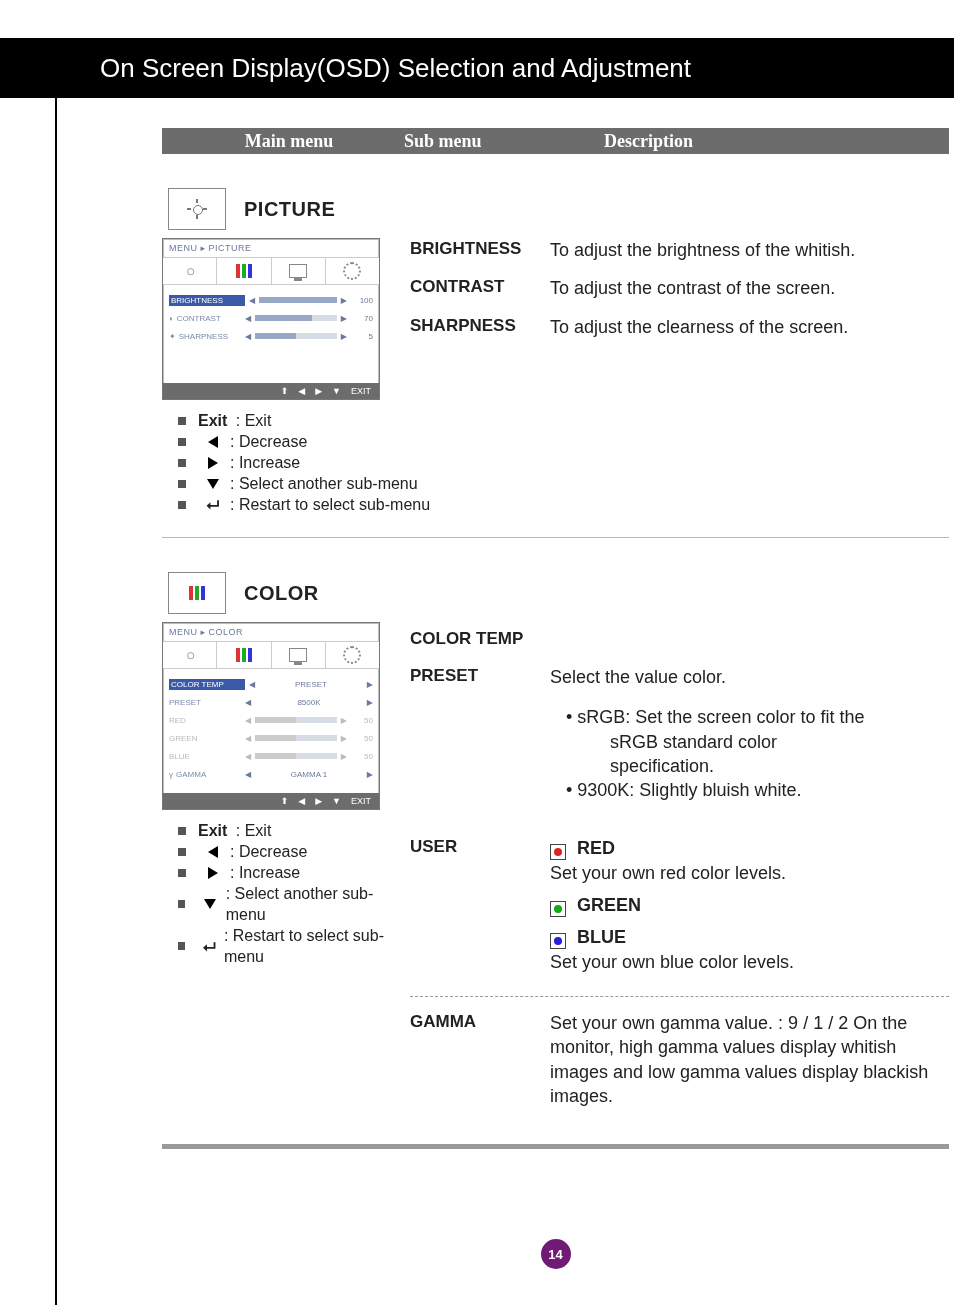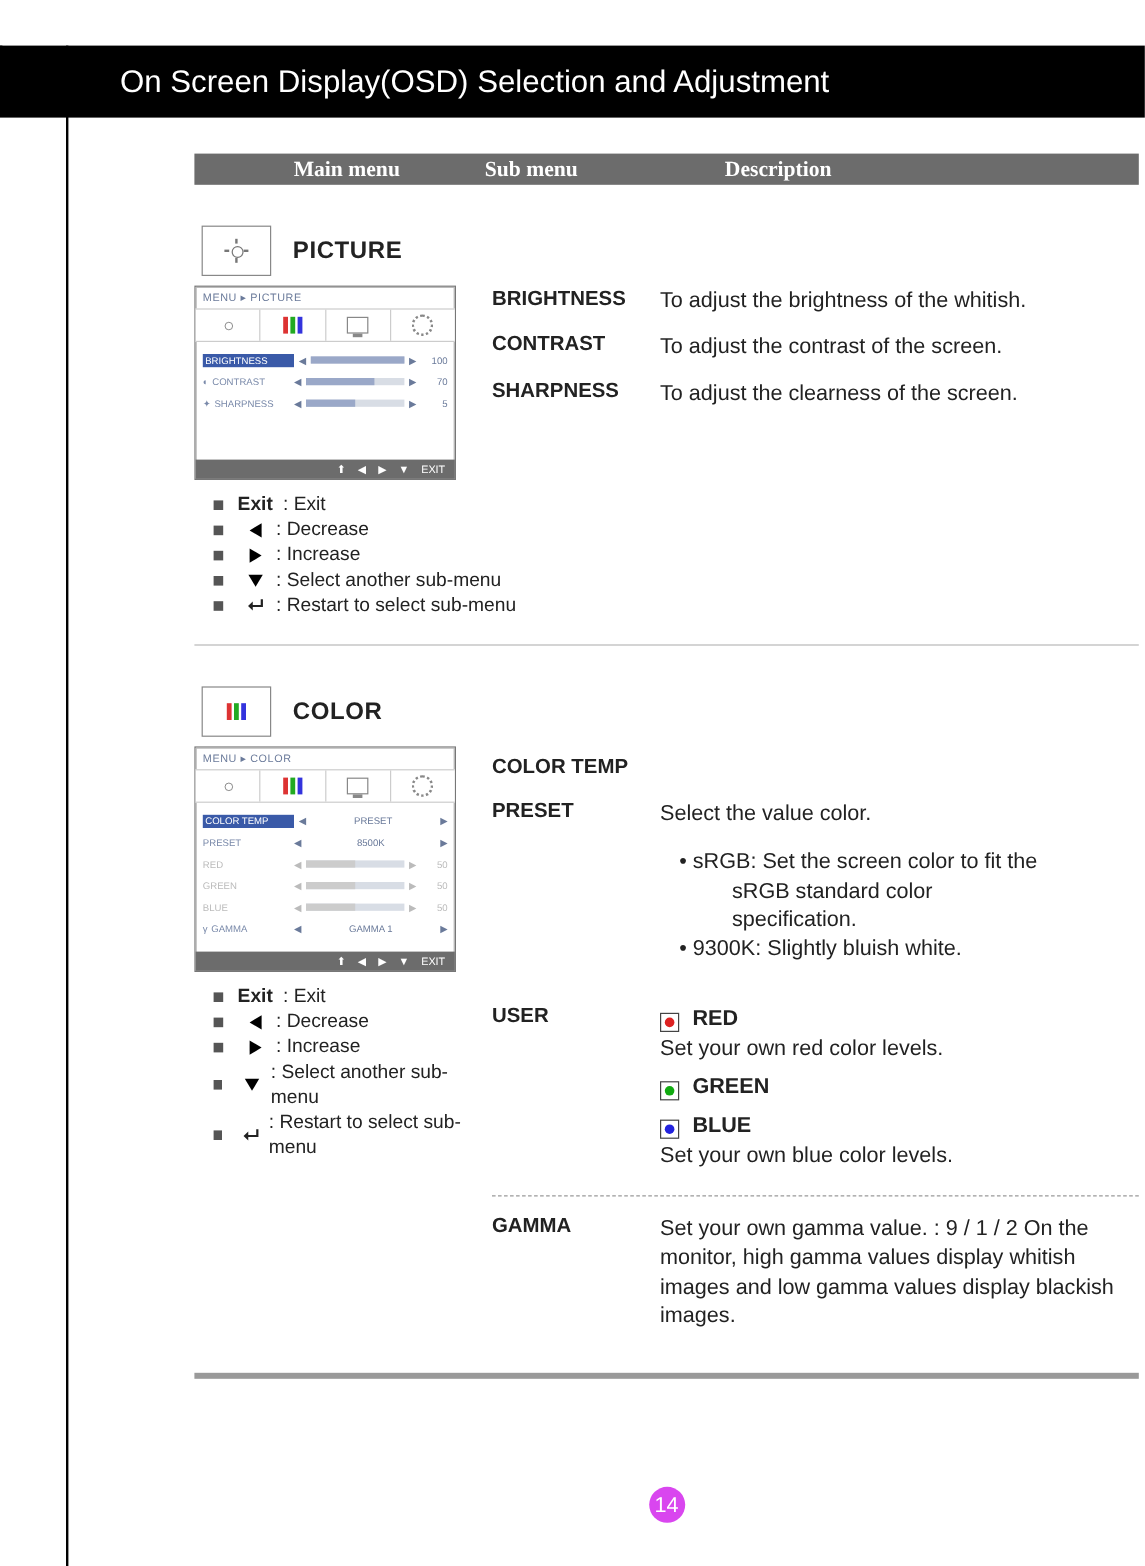--- a/index.html
+++ b/index.html
@@ -103,22 +103,22 @@
   .color-chip{ width:14px; height:14px; border:1px solid #444; display:inline-flex; align-items:center; justify-content:center; margin-right:6px; vertical-align:-2px;}
   .color-chip .dot{ width:8px; height:8px; border-radius:50%;}
   .user-item{ margin-bottom:8px;}
   .user-item .t{ font-weight:bold;}
 
   .hr{ border:none; border-top:1.5px solid #b8b8b8; margin:22px 0 0 0;}
   .dash{ border:none; border-top:1.5px dashed #999; margin:10px 0 14px 0;}
   .thick-hr{ border:none; border-top:5px solid #9a9a9a; margin-top:22px;}
 
   .pagenum{
-    width:30px; height:30px; border-radius:50%; background:#d946ef; color:#fff;
-    font-size:18px; font-weight:normal; display:flex; align-items:center; justify-content:center;
+    width:30px; height:30px; border-radius:50%; background:#701a75; color:#fff;
+    font-size:13px; font-weight:bold; display:flex; align-items:center; justify-content:center;
     margin: 90px auto 0 auto;
   }
 
   
   .sun{ width:18px;height:18px; position:relative;}
   .sun .c{position:absolute;left:5px;top:5px;width:8px;height:8px;border:1px solid #777;border-radius:50%;}
   .sun .r{position:absolute;background:#777;}
   .bars{display:flex;gap:2px;}
   .bars span{width:4px;height:14px;}
   .mon{width:16px;height:12px;border:1.5px solid #888;position:relative;}

